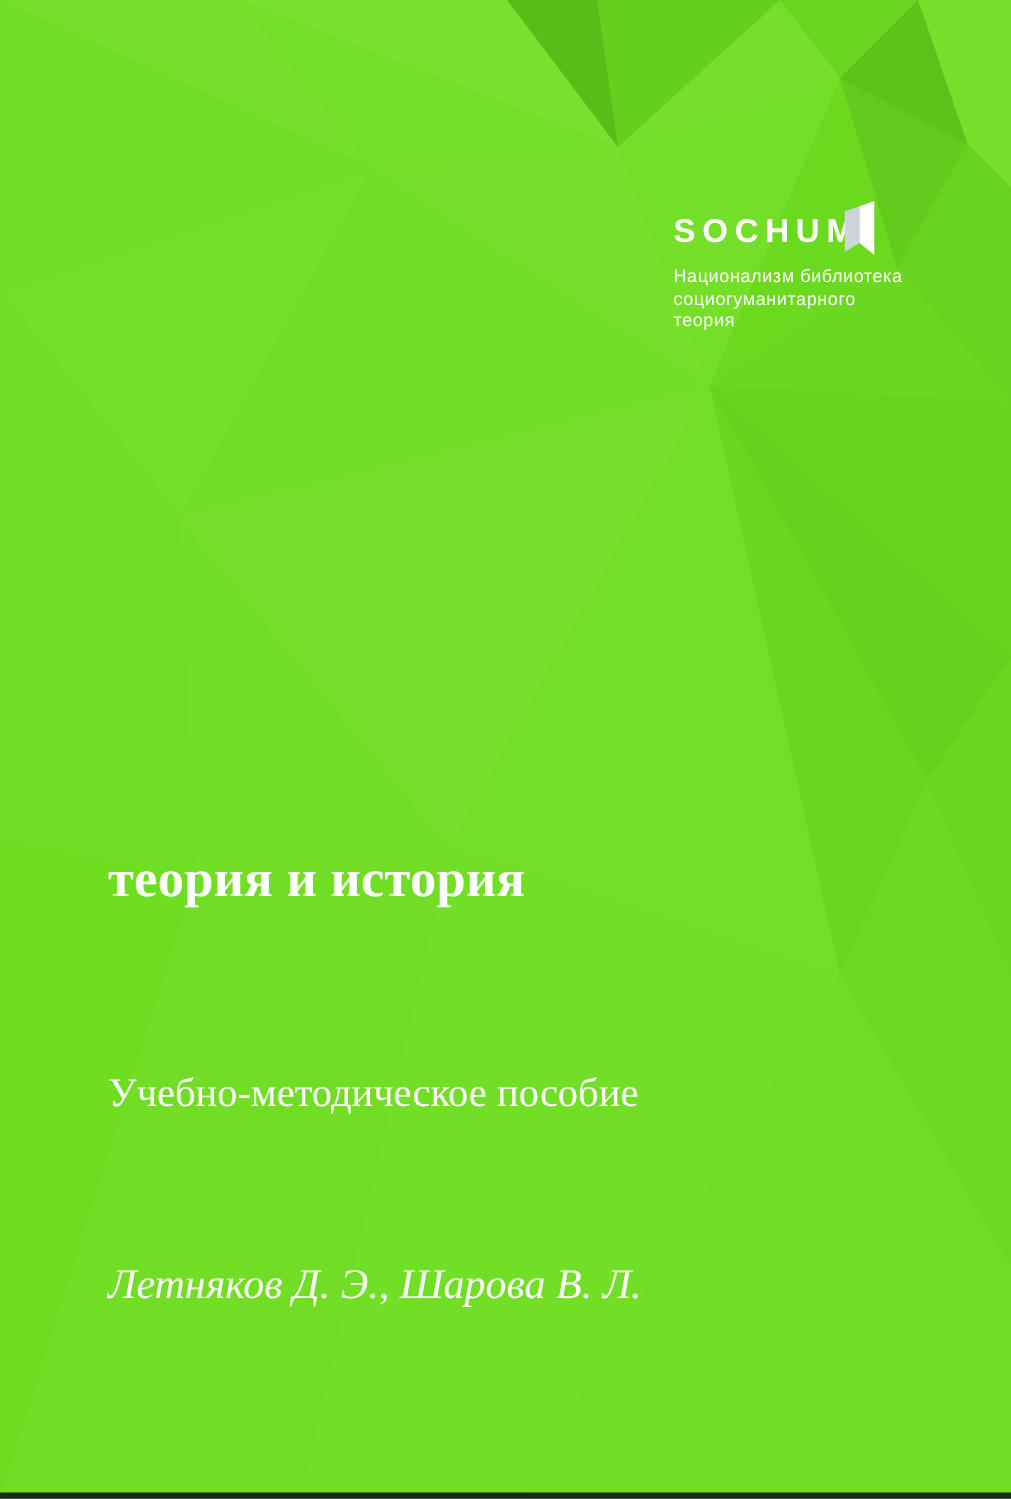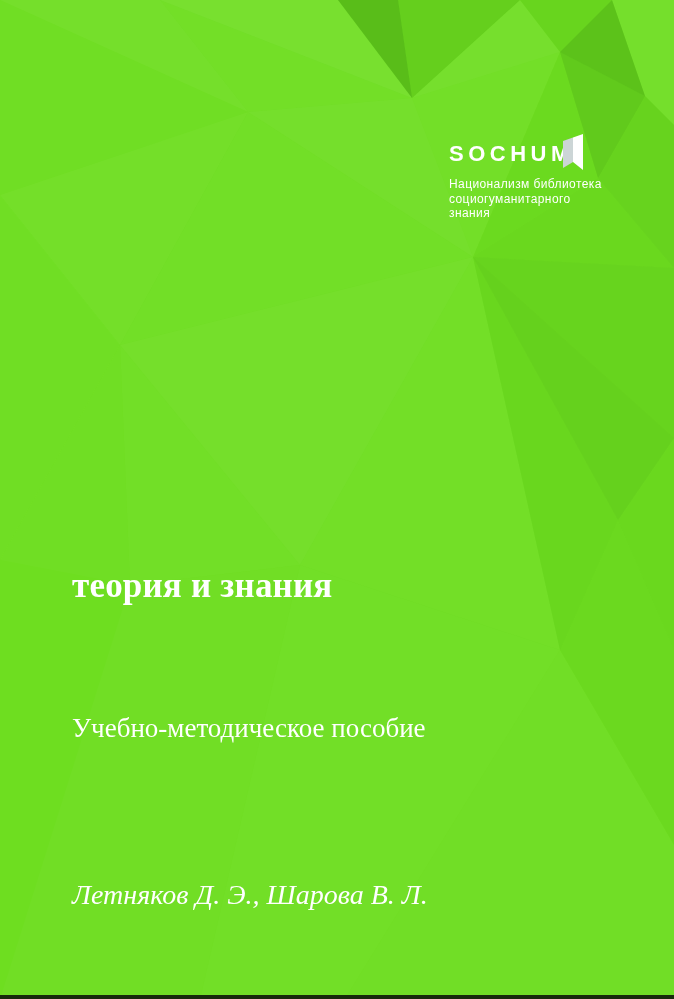--- a/index.html
+++ b/index.html
@@ -39,21 +39,21 @@
   .subtitle{
     position:absolute;left:72px;top:712px;
     font-family:"Liberation Serif","DejaVu Serif",serif;
     font-weight:400;font-size:27px;line-height:32px;
     color:#ffffff;white-space:nowrap;text-align:right;
   }
   .authors{
     position:absolute;left:72px;top:840px;
     font-family:"Liberation Serif","DejaVu Serif",serif;
     font-style:italic;font-weight:400;font-size:28px;line-height:34px;
-    color:#ffffff;white-space:nowrap;margin-top:38px;
+    color:#ffffff;white-space:nowrap;
   }
 </style>
 </head>
 <body>
 
 <div class="cover">
 
   <svg class="bg" viewBox="0 0 674 999" aria-hidden="true">
     <rect x="0" y="0" width="674" height="999" fill="#6ede20"></rect>
 
@@ -99,26 +99,26 @@
     <div class="logo-row">
       <span class="logo-text">SOCHUM</span>
       <svg class="bookmark" width="20" height="36" viewBox="0 0 20 36" aria-hidden="true">
         <polygon points="0,7 10,3.5 10,28 0,34" fill="#ccd5d6"></polygon>
         <polygon points="10,3.5 20,0 20,36 10,28" fill="#ffffff"></polygon>
       </svg>
     </div>
     <div class="tagline">
       <div>Национализм библиотека</div>
       <div>социогуманитарного</div>
-      <div>знания</div>
+      <div>теория</div>
     </div>
   </div>
 
   <h1 class="title">
-    <div>теория и знания</div>
+    <div>теория и история</div>
   </h1>
 
   <div class="subtitle">Учебно-методическое пособие</div>
 
   <div class="authors">Летняков Д. Э., Шарова В. Л.</div>
 
   <div class="bottom-strip"></div>
 
 </div>
 

